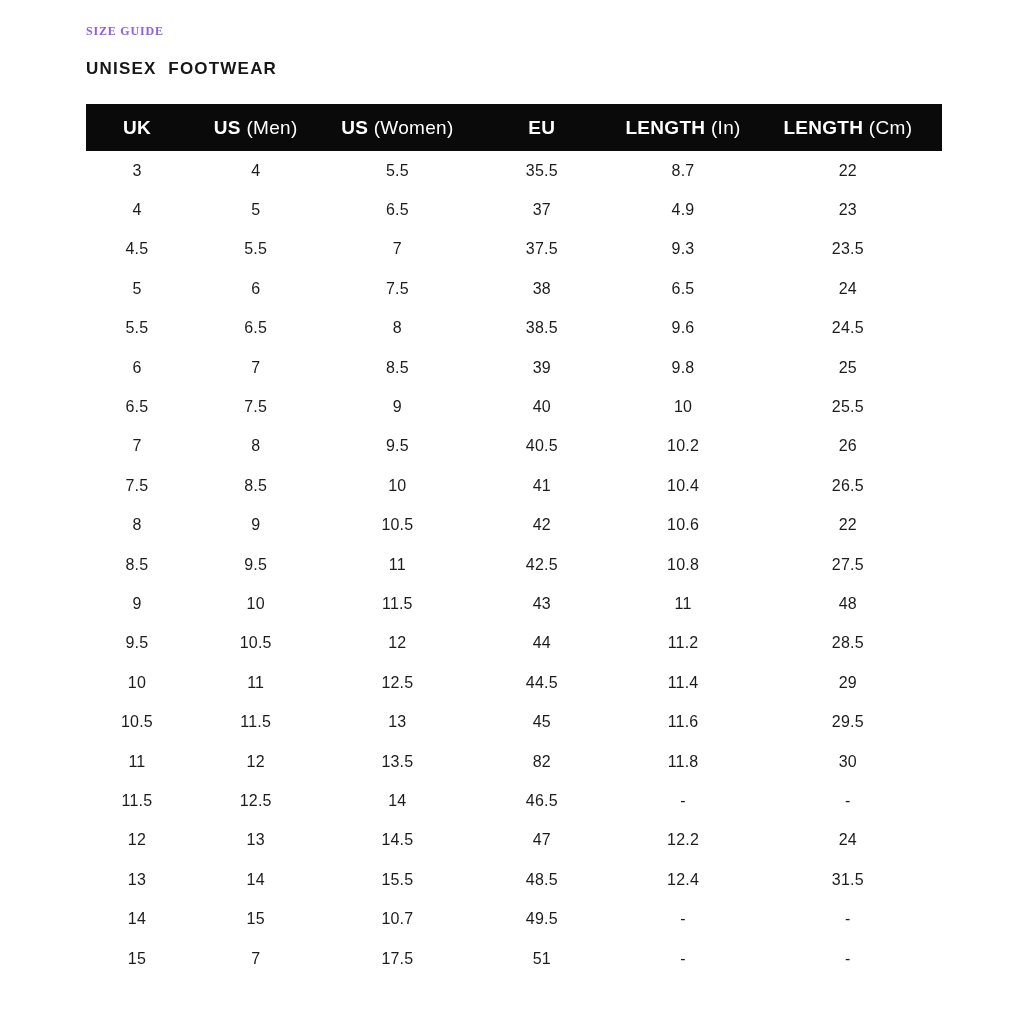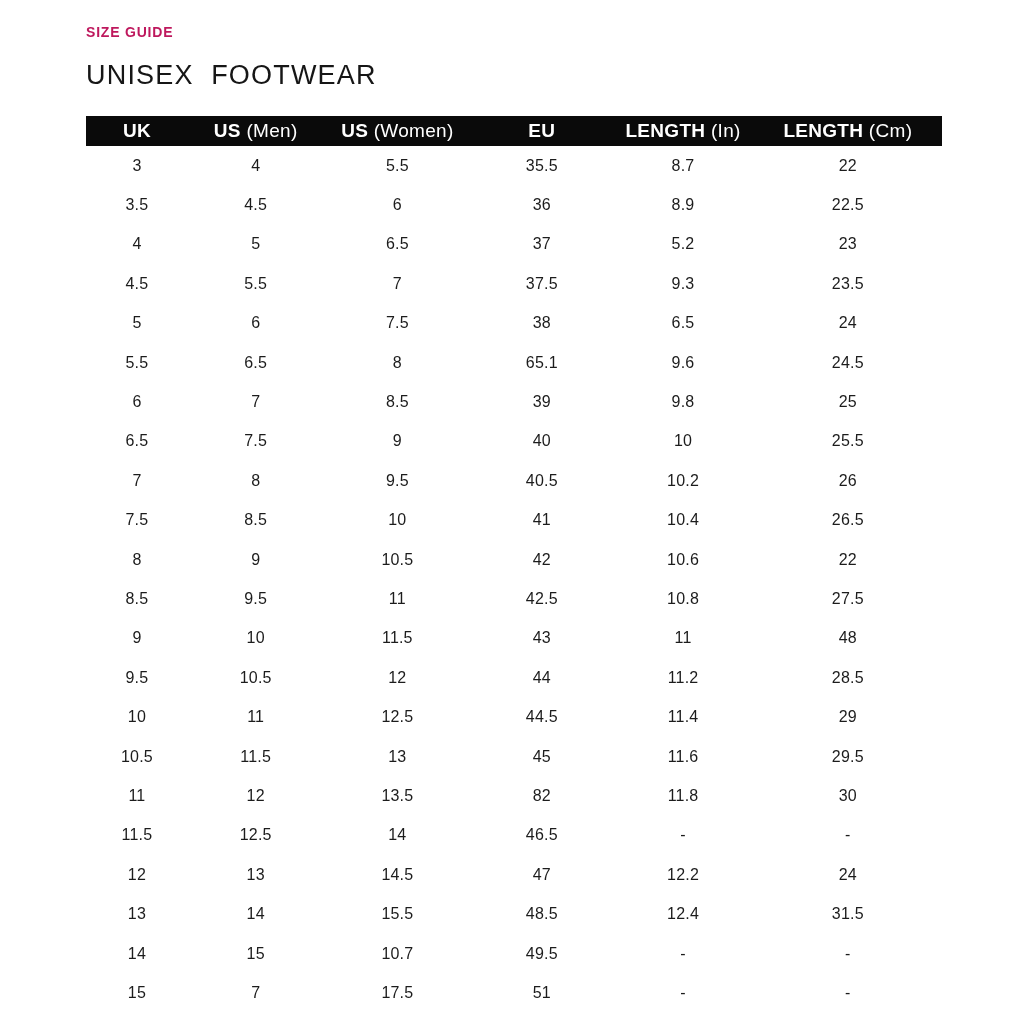--- a/index.html
+++ b/index.html
@@ -10,42 +10,43 @@
   }
   .page {
     width: 1024px;
     height: 1024px;
     background: #ffffff;
     box-sizing: border-box;
     padding: 24px 82px 0 86px;
     overflow: hidden;
   }
   .eyebrow {
-    font-size: 14px;
+    font-size: 12px;
     font-weight: 700;
     letter-spacing: 0.8px;
-    color: #be185d;
+    color: #8b5cf6;
+    font-family: Liberation Serif, serif;
   }
   .title {
     margin: 20px 0 0 0;
-    font-size: 27px;
-    font-weight: 400;
+    font-size: 17px;
+    font-weight: 700;
     letter-spacing: 1.2px;
     color: #161616;
     white-space: pre;
   }
   table.size-table {
     margin-top: 25px;
     width: 856px;
     border-collapse: collapse;
     table-layout: fixed;
   }
   thead tr {
     background: #0a0a0a;
-    height: 30px;
+    height: 47px;
   }
   thead th {
     color: #ffffff;
     font-size: 19px;
     font-weight: 400;
     text-align: center;
     vertical-align: middle;
     padding: 0;
     letter-spacing: 0.3px;
     white-space: nowrap;
@@ -93,33 +94,25 @@
     <tbody id="body-rows">
         <tr>
           <td>3</td>
           <td>4</td>
           <td>5.5</td>
           <td>35.5</td>
           <td>8.7</td>
           <td>22</td>
         </tr>
         <tr>
-          <td>3.5</td>
-          <td>4.5</td>
-          <td>6</td>
-          <td>36</td>
-          <td>8.9</td>
-          <td>22.5</td>
-        </tr>
-        <tr>
           <td>4</td>
           <td>5</td>
           <td>6.5</td>
           <td>37</td>
-          <td>5.2</td>
+          <td>4.9</td>
           <td>23</td>
         </tr>
         <tr>
           <td>4.5</td>
           <td>5.5</td>
           <td>7</td>
           <td>37.5</td>
           <td>9.3</td>
           <td>23.5</td>
         </tr>
@@ -128,21 +121,21 @@
           <td>6</td>
           <td>7.5</td>
           <td>38</td>
           <td>6.5</td>
           <td>24</td>
         </tr>
         <tr>
           <td>5.5</td>
           <td>6.5</td>
           <td>8</td>
-          <td>65.1</td>
+          <td>38.5</td>
           <td>9.6</td>
           <td>24.5</td>
         </tr>
         <tr>
           <td>6</td>
           <td>7</td>
           <td>8.5</td>
           <td>39</td>
           <td>9.8</td>
           <td>25</td>

